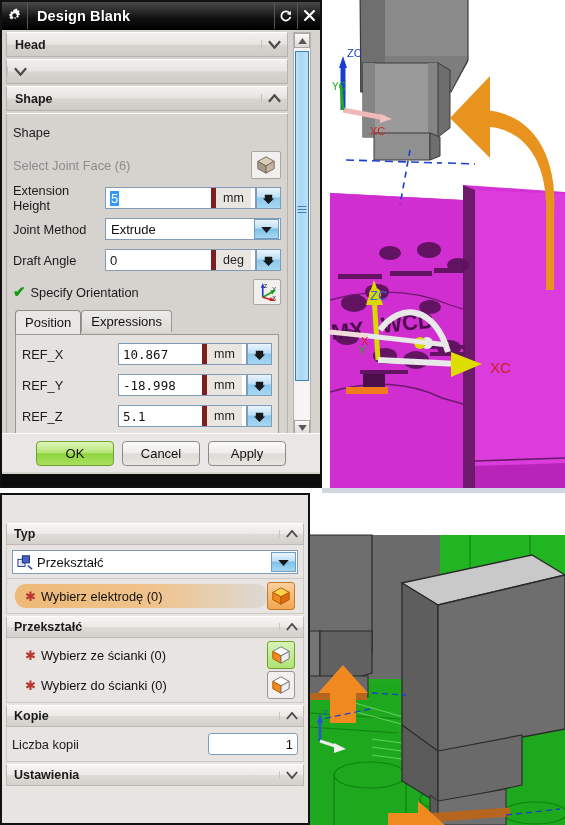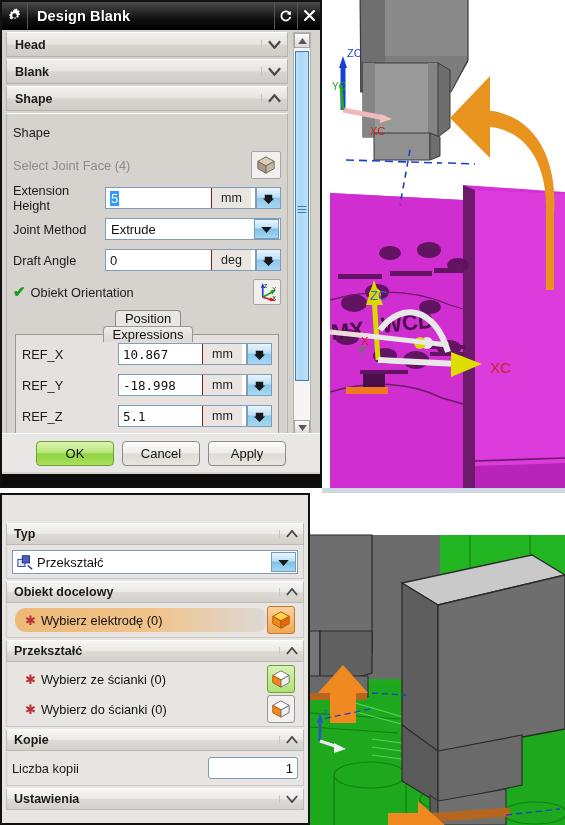--- a/index.html
+++ b/index.html
@@ -58,21 +58,21 @@
   .row { display:flex; align-items:center; height:28px; margin-bottom:3px; }
   .row .rlbl { font-size:12.8px; color:#1c1c1c; }
 
   .tfield {
     background:#fff; border:1px solid #7f9db9; height:22px;
     display:flex; align-items:center; font-size:13px; color:#111;
     padding:0 4px; position:relative;
   }
   .tfield.mono { font-family:"DejaVu Sans Mono", monospace; font-size:12.5px; }
   .unit {
-    width:40px; background:#e9e6e2; border-left:1px solid #7f1d1d;
+    width:40px; background:#e9e6e2; border-left:5px solid #7f1d1d;
     height:100%; display:flex; align-items:center; justify-content:center;
     font-size:12.5px; color:#222;
   }
   .tfield .val { flex:1; }
   .tfield .val.sel { background:#3399ff; color:#fff; padding:0 1px; flex:0 0 auto; }
 
   .btn-blue {
     width:25px; height:22px;
     background: linear-gradient(to bottom,#eaf4fc 0%, #bfe0f5 45%, #8cc8ec 50%, #a8d7f2 100%);
     border:1px solid #7f9db9; display:flex; align-items:center; justify-content:center;
@@ -91,21 +91,21 @@
     border:1px solid #6f9ec0; display:flex;align-items:center;justify-content:center;
   }
 
   
   .pickbtn {
     width:30px;height:28px; border:1px solid #a9a5a0; background:#f2f0ee;
     display:flex;align-items:center;justify-content:center;border-radius:2px;
   }
 
   
-  .tabs { display:flex; align-items:center; height:24px; margin: 2px 0 0 2px; flex-direction: column; }
+  .tabs { display:flex; align-items:flex-start; height:24px; margin: 2px 0 0 2px; }
   .tab {
     height:22px; padding:0 9px; display:flex;align-items:center;
     font-size:13px; color:#111;
     border:1px solid #9a9691; border-bottom:none;
     border-radius:4px 4px 0 0;
     background:linear-gradient(to bottom,#ececea,#dcd8d4);
   }
   .tab.active { background:#e9e7e5; height:24px; border-color:#8d8984; position:relative; z-index:2;}
   .tabpanel { border:1px solid #9a9691; background:#e4e1de; padding:5px 6px 3px 6px; margin:0 2px; }
 
@@ -359,21 +359,20 @@
     <div class="sec">
       <div class="lbl">Head</div>
       <div class="chev">
         <svg width="13" height="9" viewBox="0 0 14 9">
             <polyline points="1,1 7,8 13,1" fill="none" stroke="#4a4a4a" stroke-width="2.4"></polyline>
           </svg>
       </div>
     </div>
 
     <div class="sec">
-      <div class="lbl">Blank</div>
       <div class="chev">
         <svg width="13" height="9" viewBox="0 0 14 9">
             <polyline points="1,1 7,8 13,1" fill="none" stroke="#4a4a4a" stroke-width="2.4"></polyline>
           </svg>
       </div>
     </div>
 
     <div class="sec">
       <div class="lbl">Shape</div>
       <div class="chev">
@@ -383,21 +382,21 @@
       </div>
     </div>
 
     <div class="panelbody" style="border:1px solid #b6b2ad; border-top-color:#fff;">
 
       <div class="row">
         <div class="rlbl" style="width:92px">Shape</div>
       </div>
 
       <div class="row" style="height:32px">
-        <div class="rlbl" style="flex:1;color:#8c8c8c">Select Joint Face (4)</div>
+        <div class="rlbl" style="flex:1;color:#8c8c8c">Select Joint Face (6)</div>
         <div class="pickbtn">
           <svg width="20" height="20" viewBox="0 0 22 22">
             <polygon points="11,2 20,7 11,12 2,7" fill="#dbcdb6" stroke="#6f665a" stroke-width="1"></polygon>
             <polygon points="2,7 11,12 11,20 2,15" fill="#a89a87" stroke="#6f665a" stroke-width="1"></polygon>
             <polygon points="20,7 11,12 11,20 20,15" fill="#c4b6a1" stroke="#6f665a" stroke-width="1"></polygon>
           </svg>
         </div>
       </div>
 
       <div class="row">
@@ -434,21 +433,21 @@
         </div>
         <div class="btn-blue">
           <svg width="13" height="13" viewBox="0 0 14 14">
             <polygon points="3,3 11,3 11,7 13,7 7,13 1,7 3,7" fill="#16181a"></polygon>
           </svg>
         </div>
       </div>
 
       <div class="row" style="height:30px">
         <span style="color:#1a9a1a;font-size:15px;font-weight:bold;margin-right:5px;">✔</span>
-        <div class="rlbl" style="flex:1">Obiekt Orientation</div>
+        <div class="rlbl" style="flex:1">Specify Orientation</div>
         <div class="pickbtn" style="width:28px;height:26px">
           <svg width="21" height="20" viewBox="0 0 22 21">
             <line x1="6" y1="16" x2="6" y2="4" stroke="#1a3fd0" stroke-width="1.7"></line>
             <polygon points="6,1 4,6 8,6" fill="#1a3fd0"></polygon>
             <text x="7" y="6" font-size="6" fill="#111" font-family="Liberation Sans, sans-serif">Z</text>
             <line x1="6" y1="16" x2="17" y2="10" stroke="#14a014" stroke-width="1.7"></line>
             <polygon points="20,8 14,9 16,13" fill="#14a014"></polygon>
             <text x="16" y="9" font-size="6" fill="#111" font-family="Liberation Sans, sans-serif">Y</text>
             <line x1="6" y1="16" x2="16" y2="19" stroke="#cc2222" stroke-width="1.7"></line>
             <polygon points="20,20 14,16 13,20" fill="#cc2222"></polygon>
@@ -582,28 +581,20 @@
         </span>
         <div class="ctext" style="padding-left:4px">Przekształć</div>
         <div class="carrow">
           <svg width="11" height="7" viewBox="0 0 12 8">
               <polygon points="0,1 12,1 6,8" fill="#16181a"></polygon>
             </svg>
         </div>
       </div>
     </div>
 
-    <div class="sec2" style="margin-top:2px">
-      <div class="lbl">Obiekt docelowy</div>
-      <div class="chev">
-        <svg width="12" height="8" viewBox="0 0 14 9">
-            <polyline points="1,8 7,1 13,8" fill="none" stroke="#4a4a4a" stroke-width="2.2"></polyline>
-          </svg>
-      </div>
-    </div>
     <div style="background:#e7e4e1;border:1px solid #cdc9c4;border-top:none;padding:2px 4px;">
       <div class="selrow">
         <div class="selpill hl">
           <span class="star">✱</span>
           <span>Wybierz elektrodę (0)</span>
         </div>
         <div class="cubebtn orange">
           <svg width="20" height="20" viewBox="0 0 22 22">
             <polygon points="11,2 20,7 11,12 2,7" fill="#ffd24d" stroke="#b35c00" stroke-width="1.1"></polygon>
             <polygon points="2,7 11,12 11,20 2,15" fill="#f08a20" stroke="#b35c00" stroke-width="1.1"></polygon>

